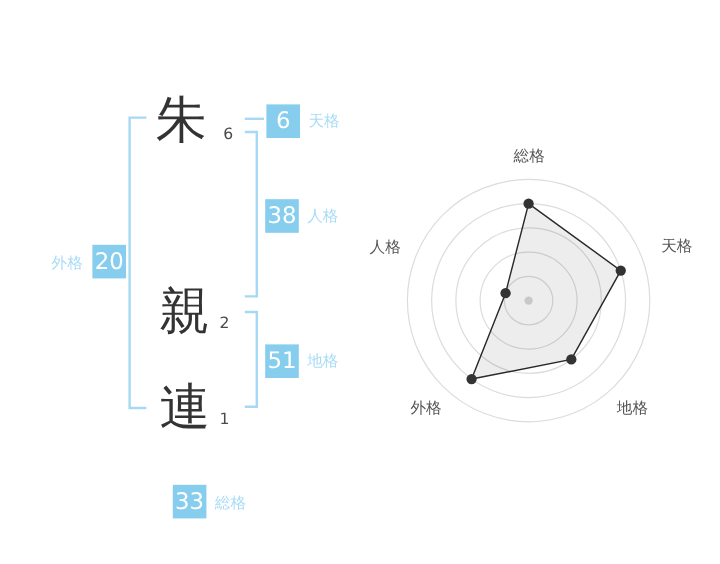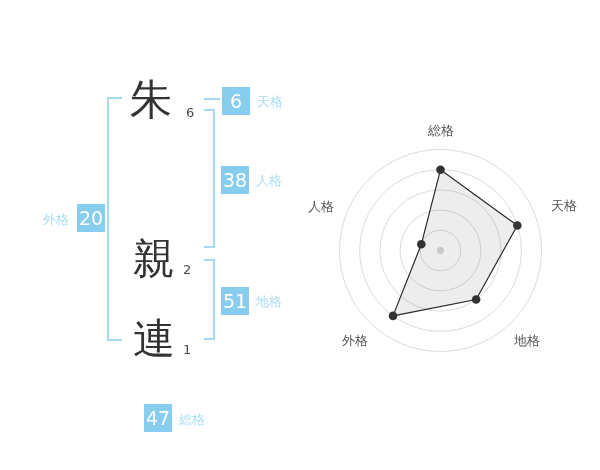--- a/index.html
+++ b/index.html
@@ -81,21 +81,21 @@
     <span>51</span>
   </div>
   <div class="badge-label" style="left:256px;top:294px">地格</div>
 
   <div class="badge" style="left:77px;top:204px">
     <span>20</span>
   </div>
   <div class="badge-label right-align" style="left:33px;top:212px;width:36px">外格</div>
 
   <div class="badge" style="left:144px;top:404px">
-    <span>47</span>
+    <span>33</span>
   </div>
   <div class="badge-label" style="left:179px;top:412px">総格</div>
 
   <svg id="radar-chart" width="223" height="223" viewBox="0 0 223 223">
       <circle cx="111.5" cy="111.5" r="20.2" fill="none" stroke="#dcdcdc" stroke-width="1"></circle>
       <circle cx="111.5" cy="111.5" r="40.4" fill="none" stroke="#dcdcdc" stroke-width="1"></circle>
       <circle cx="111.5" cy="111.5" r="60.6" fill="none" stroke="#dcdcdc" stroke-width="1"></circle>
       <circle cx="111.5" cy="111.5" r="80.8" fill="none" stroke="#dcdcdc" stroke-width="1"></circle>
       <circle cx="111.5" cy="111.5" r="101.0" fill="none" stroke="#dcdcdc" stroke-width="1"></circle>
       <polygon points="111.5,30.7 188.3,86.5 147.1,160.5 64.0,176.9 92.3,105.3" fill="rgba(0,0,0,0.07)" stroke="#2a2a2a" stroke-width="1.2"></polygon>

